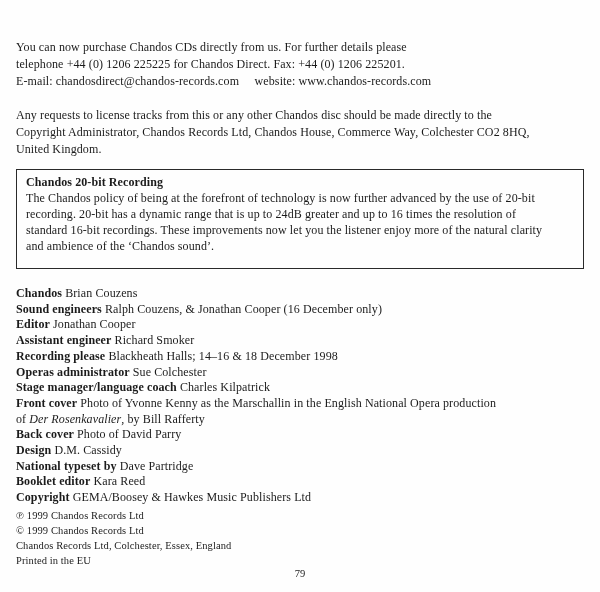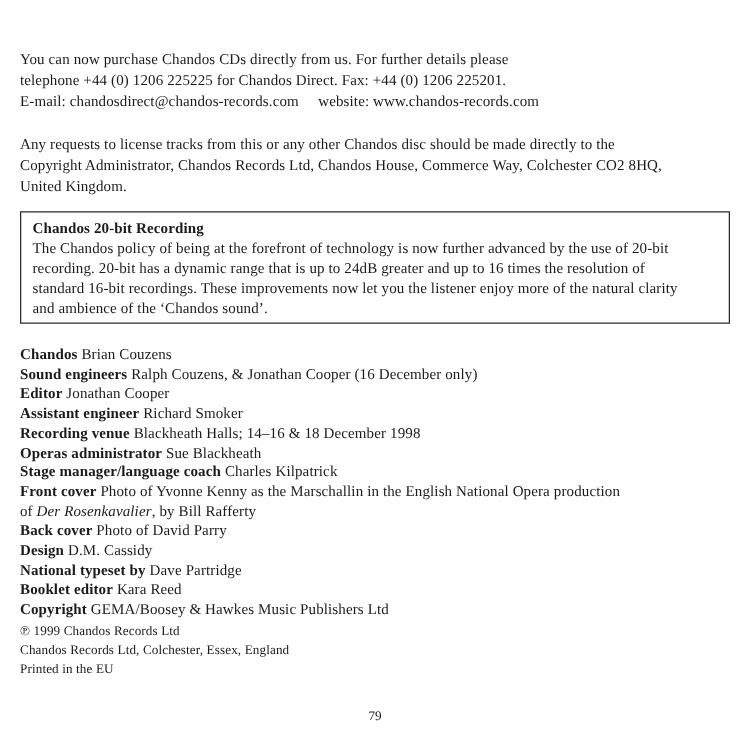--- a/index.html
+++ b/index.html
@@ -18,21 +18,21 @@
 
   .para { margin: 0; font-size: 12px; line-height: 17px; letter-spacing: 0.1px; }
   .purchase-para { padding-top: 39px; }
   .license-para  { margin-top: 17px; }
 
   .info-box {
     margin-top: 11px;
     border: 1px solid #2a2a2a;
     width: 568px;
     box-sizing: border-box;
-    padding: 4px 9px 4px 9px;
+    padding: 4px 9px 14px 9px;
     font-size: 12px;
     line-height: 16px;
     letter-spacing: 0.1px;
   }
   .info-box .box-title { font-weight: bold; display: block; white-space: pre; }
 
   .credits {
     margin-top: 17px;
     font-size: 12px;
     line-height: 15.7px;
@@ -81,34 +81,35 @@
     <span class="line">recording. 20-bit has a dynamic range that is up to 24dB greater and up to 16 times the resolution of</span>
     <span class="line">standard 16-bit recordings. These improvements now let you the listener enjoy more of the natural clarity</span>
     <span class="line">and ambience of the ‘Chandos sound’.</span>
   </div>
 
   <div class="credits">
     <div class="credit-line"><span class="credit-label">Chandos</span> <span>Brian Couzens</span></div>
     <div class="credit-line"><span class="credit-label">Sound engineers</span> <span>Ralph Couzens, &amp; Jonathan Cooper (16 December only)</span></div>
     <div class="credit-line"><span class="credit-label">Editor</span> <span>Jonathan Cooper</span></div>
     <div class="credit-line"><span class="credit-label">Assistant engineer</span> <span>Richard Smoker</span></div>
-    <div class="credit-line"><span class="credit-label">Recording venue</span> <span>Blackheath Halls; 14–16 &amp; 18 December 1998</span></div>
-    <div class="credit-line"><span class="credit-label">Operas administrator</span> <span>Sue Blackheath</span></div>
+    <div class="credit-line"><span class="credit-label">Recording please</span> <span>Blackheath Halls; 14–16 &amp; 18 December 1998</span></div>
+    <div class="credit-line"><span class="credit-label">Operas administrator</span> <span>Sue Colchester</span></div>
     <div class="credit-line"><span class="credit-label">Stage manager/language coach</span> <span>Charles Kilpatrick</span></div>
     <div class="credit-line"><span class="credit-label">Front cover</span> <span>Photo of Yvonne Kenny as the Marschallin in the English National Opera production</span></div>
     <div class="credit-line"><span>of </span><span class="credit-italic">Der Rosenkavalier</span><span>, by Bill Rafferty</span></div>
     <div class="credit-line"><span class="credit-label">Back cover</span> <span>Photo of David Parry</span></div>
     <div class="credit-line"><span class="credit-label">Design</span> <span>D.M. Cassidy</span></div>
     <div class="credit-line"><span class="credit-label">National typeset by</span> <span>Dave Partridge</span></div>
     <div class="credit-line"><span class="credit-label">Booklet editor</span> <span>Kara Reed</span></div>
     <div class="credit-line"><span class="credit-label">Copyright</span> <span>GEMA/Boosey &amp; Hawkes Music Publishers Ltd</span></div>
   </div>
 
   <div class="imprint">
     <span class="line">℗ 1999 Chandos Records Ltd</span>
+    <span class="line">© 1999 Chandos Records Ltd</span>
     <span class="line">Chandos Records Ltd, Colchester, Essex, England</span>
     <span class="line">Printed in the EU</span>
   </div>
 
   <div class="footer">
     <span>79</span>
   </div>
 
 </div>
 

